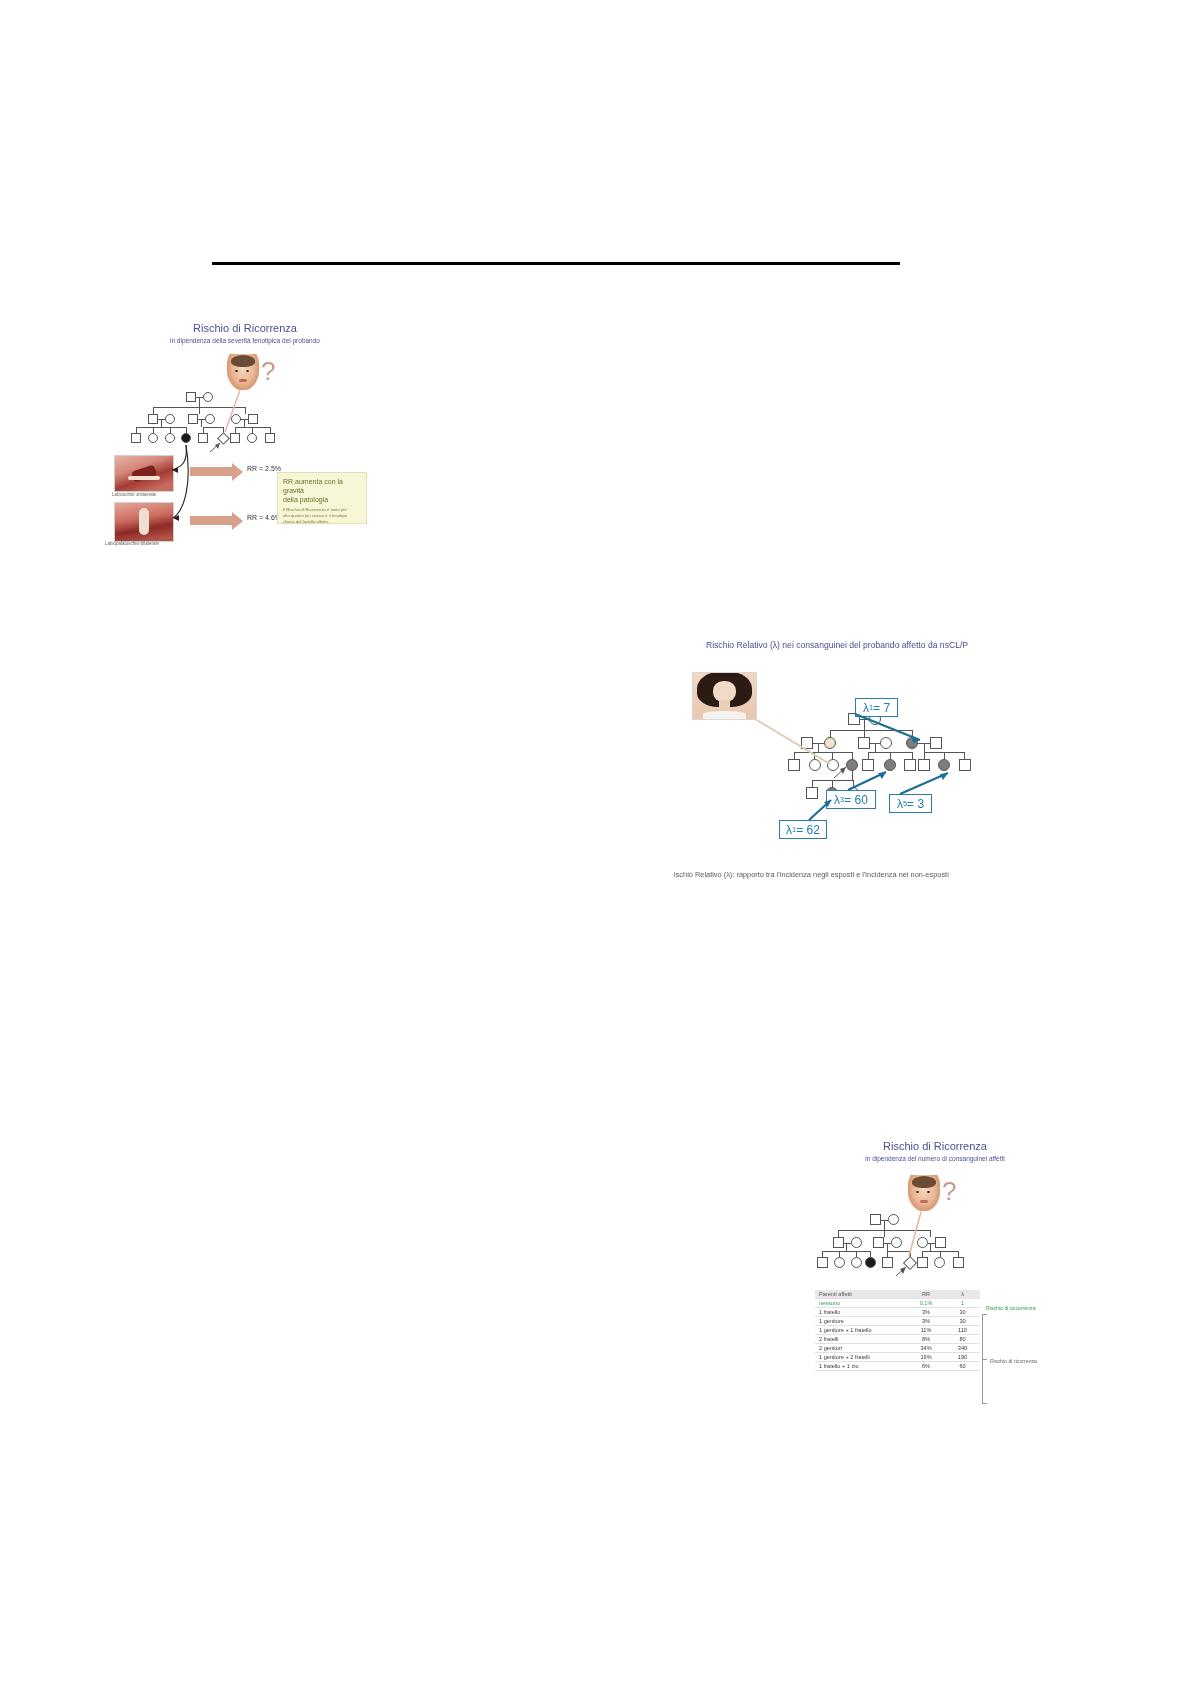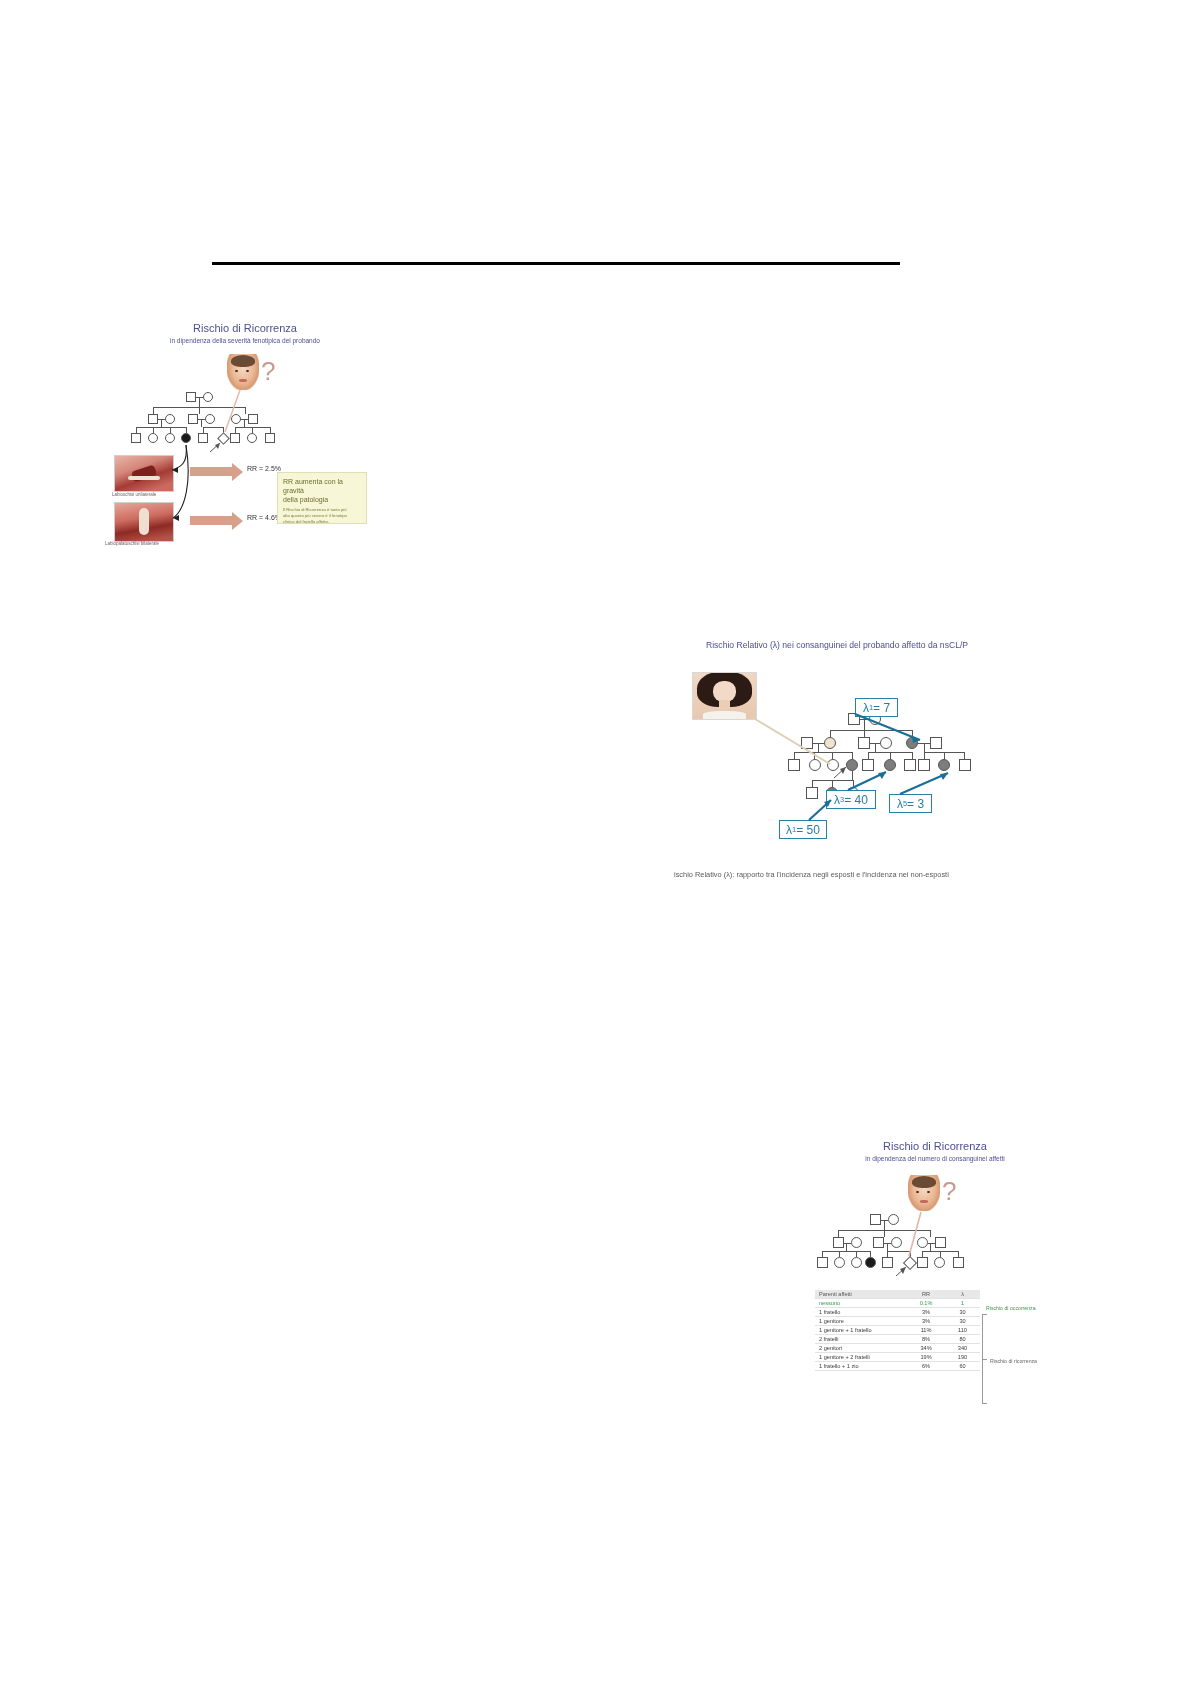--- a/index.html
+++ b/index.html
@@ -265,31 +265,31 @@
     </div>
 
     <div class="lam" style="left:183px;top:62px;width:43px;height:19px;font-size:12px;">
       <span>λ</span>
         <sub>1</sub>
         <span>= 7</span>
     </div>
     <div class="lam" style="left:154px;top:154px;width:50px;height:19px;font-size:12px;">
       <span>λ</span>
         <sub>3</sub>
-        <span>= 40</span>
+        <span>= 60</span>
     </div>
     <div class="lam" style="left:217px;top:158px;width:43px;height:19px;font-size:12px;">
       <span>λ</span>
         <sub>5</sub>
         <span>= 3</span>
     </div>
     <div class="lam" style="left:107px;top:184px;width:48px;height:19px;font-size:12px;">
       <span>λ</span>
         <sub>1</sub>
-        <span>= 50</span>
+        <span>= 62</span>
     </div>
 
     <svg style="position:absolute;left:0;top:0;width:330px;height:230px;overflow:visible;">
       <line x1="183" y1="78" x2="248" y2="104" stroke="#1b6f96" stroke-width="2.2"></line>
       <polygon points="248,104 240,100 241,107" fill="#1b6f96"></polygon>
       <line x1="176" y1="154" x2="214" y2="136" stroke="#1b6f96" stroke-width="2.2"></line>
       <polygon points="214,136 206,137 210,143" fill="#1b6f96"></polygon>
       <line x1="228" y1="158" x2="276" y2="137" stroke="#1b6f96" stroke-width="2.2"></line>
       <polygon points="276,137 268,138 271,144" fill="#1b6f96"></polygon>
       <line x1="137" y1="184" x2="159" y2="164" stroke="#1b6f96" stroke-width="2.2"></line>

